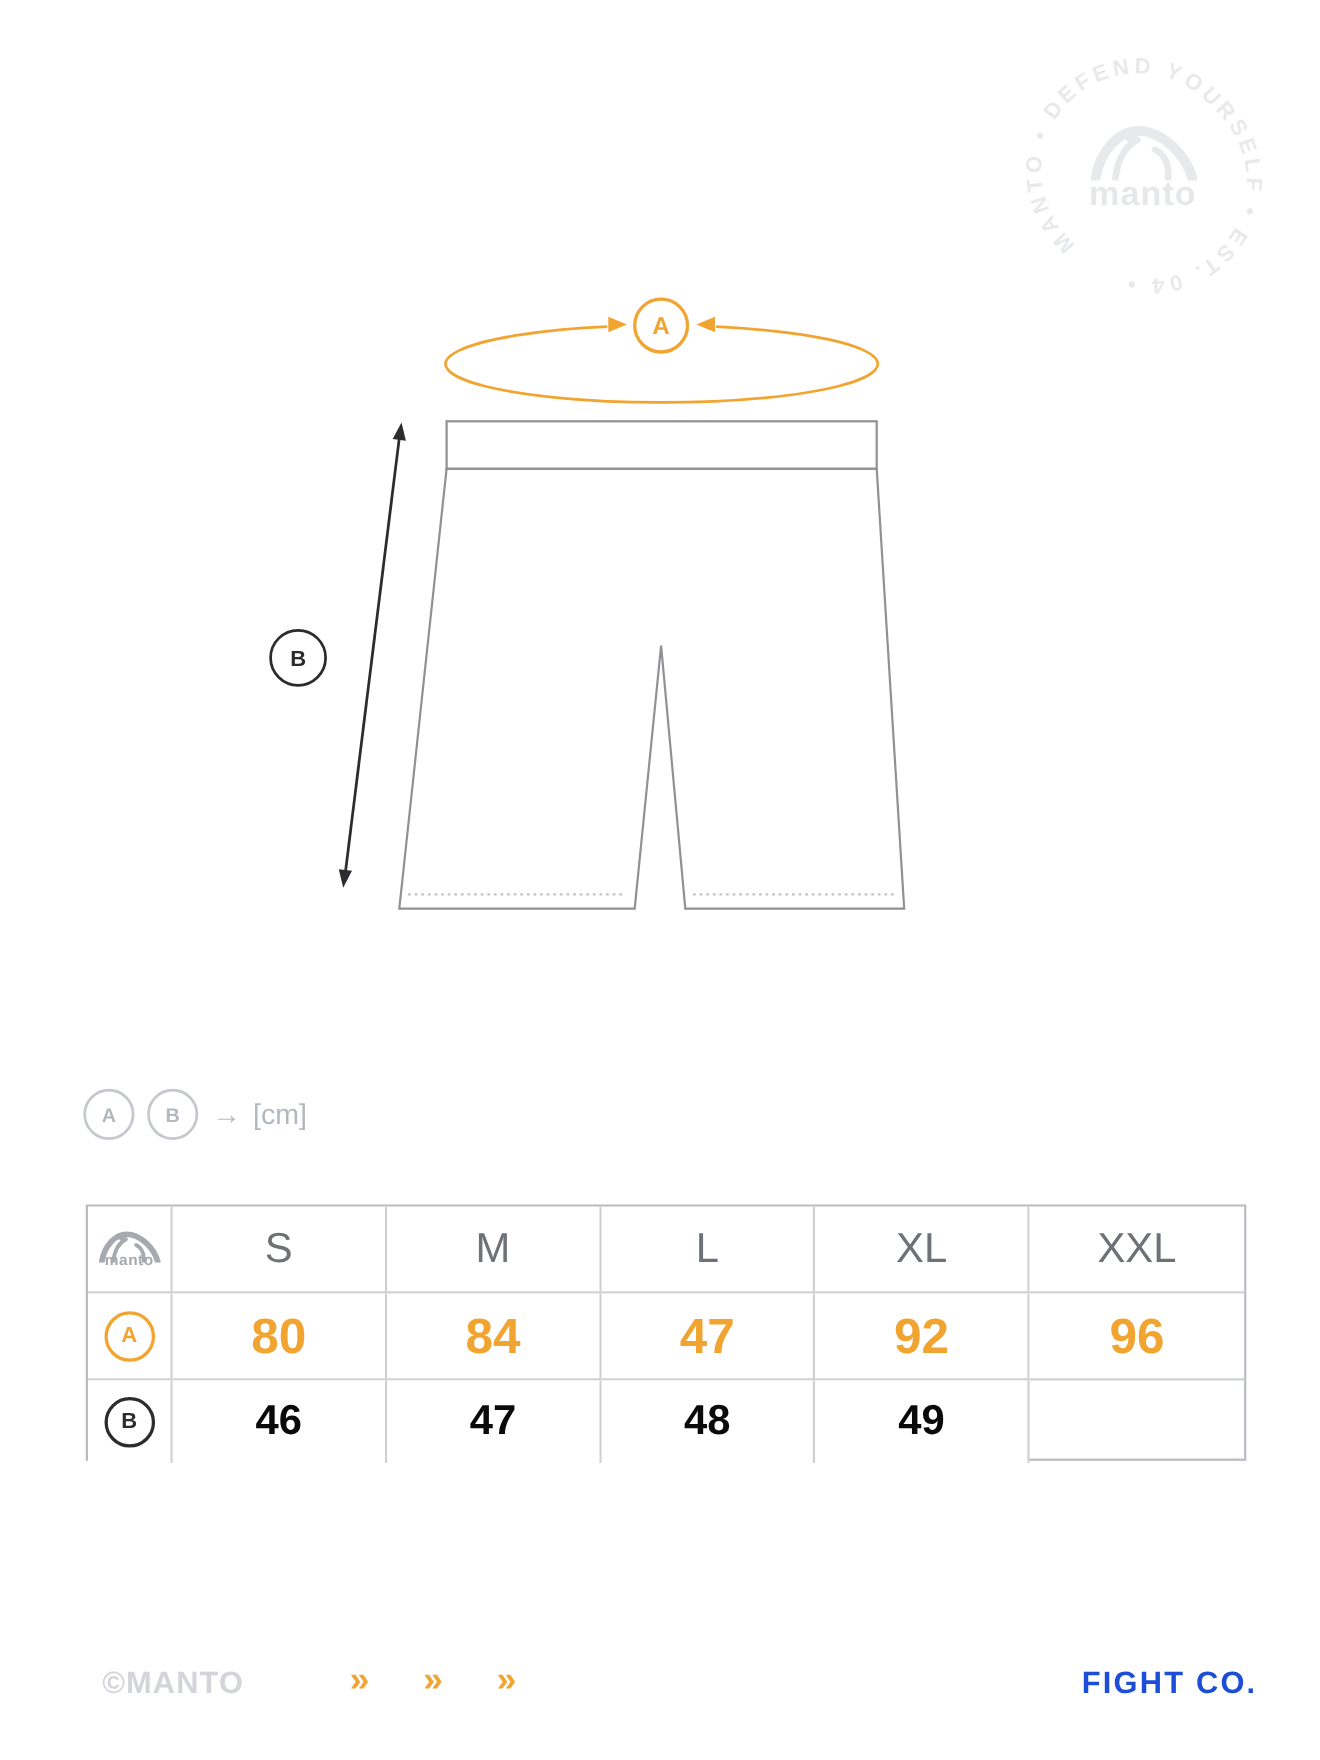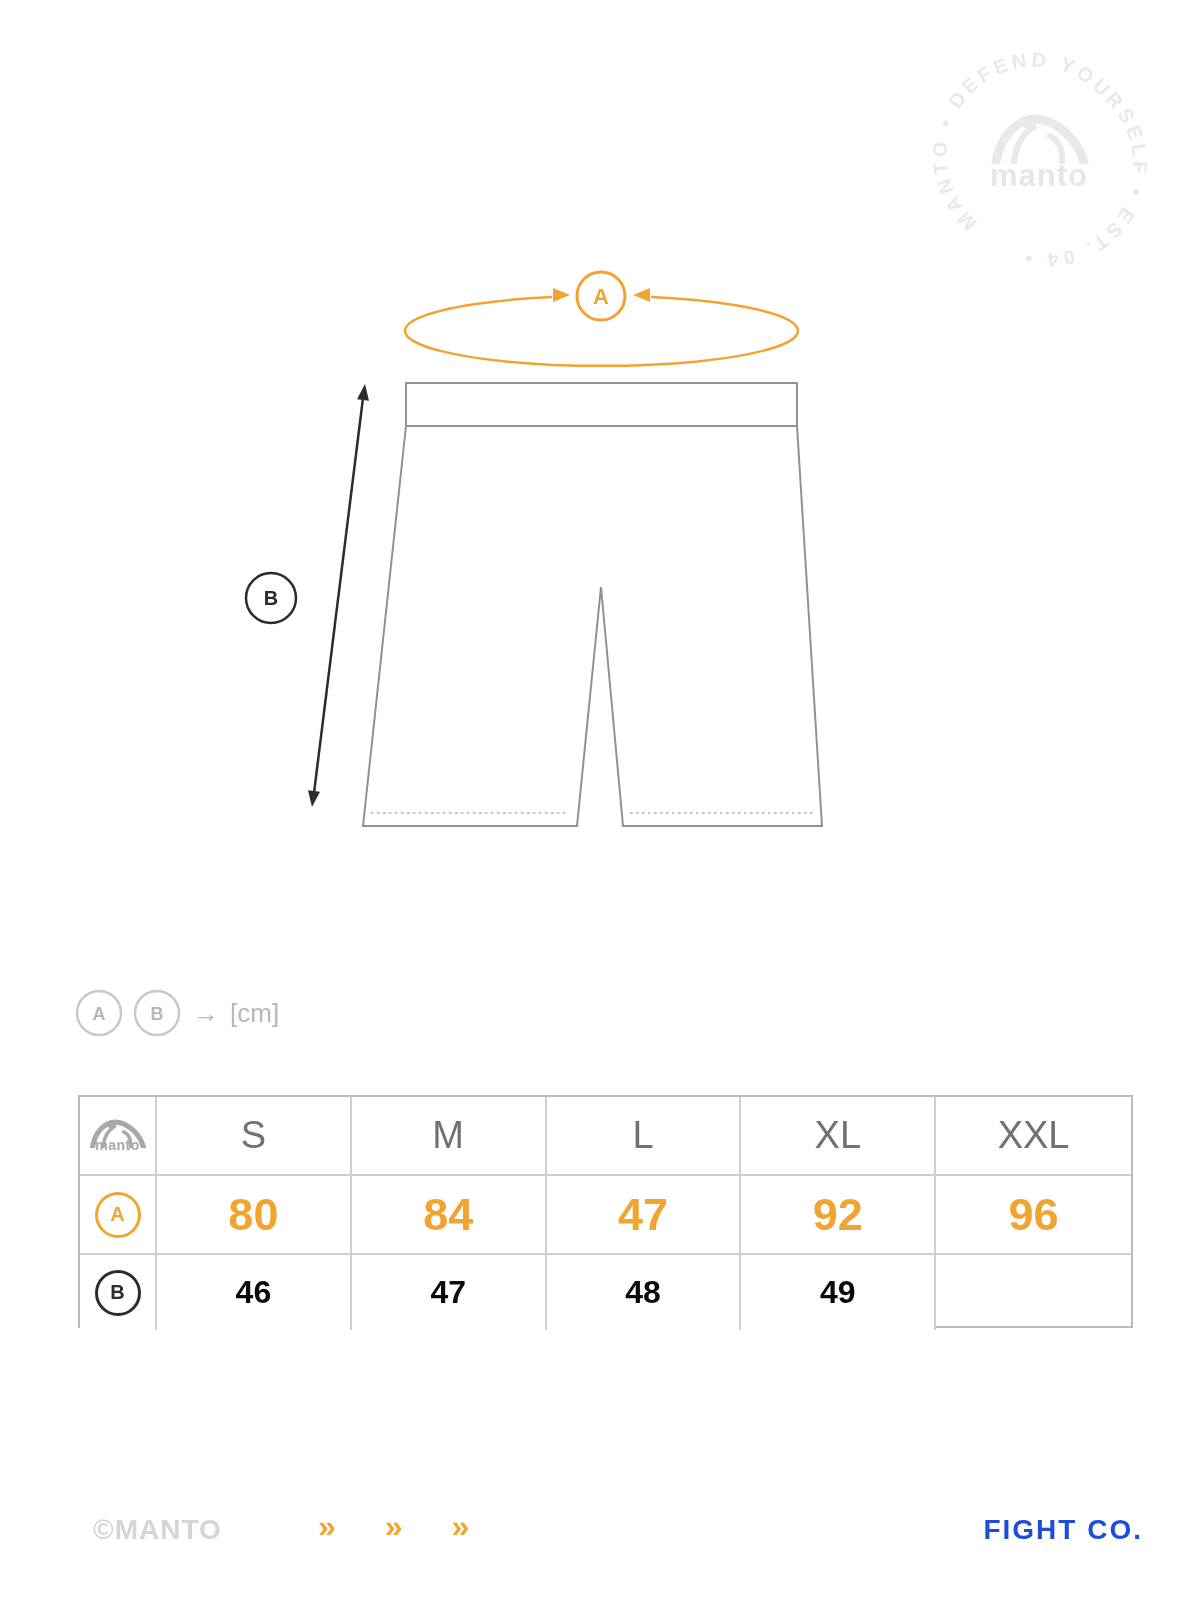--- a/index.html
+++ b/index.html
@@ -42,21 +42,21 @@
   }
   .cell {
     border-right:2px solid #cdcfd2; border-bottom:2px solid #cdcfd2;
     display:flex; align-items:center; justify-content:center; box-sizing:border-box;
     background:#ffffff;
   }
   .cell:nth-child(6n)   { border-right:none; }
   .cell:nth-child(n+13) { border-bottom:none; }
   .col-head { font-size:38px; color:#6e7176; }
   .val-a { font-size:45px; font-weight:700; color:#f2a431; }
-  .val-b { font-size:32px; font-weight:700; color:#0a0a0b; }
+  .val-b { font-size:38px; font-weight:700; color:#0a0a0b; }
   .tbadge {
     width:46px; height:46px; border-radius:50%; box-sizing:border-box;
     display:flex; align-items:center; justify-content:center;
     font-size:20px; font-weight:700;
   }
   .tbadge-a { border:3px solid #f2a431; color:#f2a431; }
   .tbadge-b { border:3px solid #2c2c2e; color:#2c2c2e; }
   .logo-cell { display:flex; flex-direction:column; align-items:center; color:#a6a9ae; }
   .mini-figure { width:58px; height:30px; color:#a6a9ae; }
   .mini-word { font-size:14px; font-weight:700; margin-top:-11px; letter-spacing:0.5px; }

